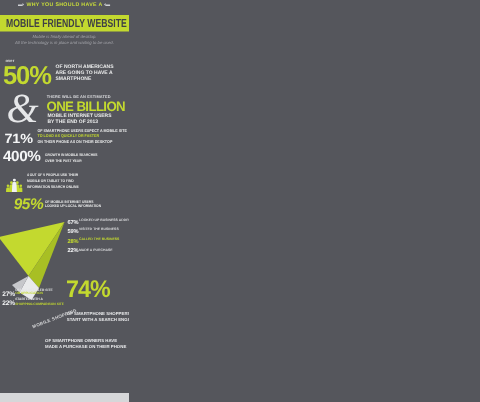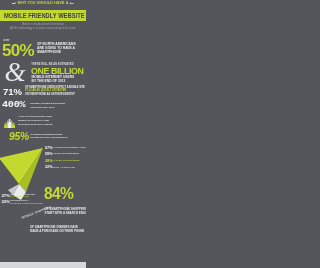--- a/index.html
+++ b/index.html
@@ -51,21 +51,21 @@
   #obTxt{left:31.6px;top:74.6px;color:#eceded;font-size:3.3px;line-height:4.1px;}
 
   
   #s71num{left:3.2px;top:88.4px;font-size:8.9px;color:#f4f5f6;letter-spacing:-.1px;
           transform:scaleX(1.08);transform-origin:left top;}
   #s71txt{left:24.8px;top:85.6px;color:#eceded;font-size:2.68px;line-height:3.6px;transform:scaleX(.91);transform-origin:left top;}
   #s71txt .hl{color:#c3d92f;}
 
   
   #s400num{left:2.2px;top:100.2px;font-size:9.9px;color:#f4f5f6;letter-spacing:-.25px;
-           transform:scaleX(1.03);transform-origin:left top;font-family:Liberation Mono, monospace;}
+           transform:scaleX(1.03);transform-origin:left top;}
   #s400txt{left:29.6px;top:101.9px;color:#eceded;font-size:2.5px;line-height:3.7px;
            transform:scaleX(.88);transform-origin:left top;}
 
   
   #crowdIcon{left:3.9px;top:118.5px;width:11.2px;height:9.3px;}
   #crowdTxt{left:18px;top:115.1px;color:#eceded;font-size:2.5px;line-height:3.7px;
             transform:scaleX(.88);transform-origin:left top;}
 
   
   #s95num{left:9.1px;top:132.4px;font-size:10.3px;color:#c3d92f;letter-spacing:-.25px;
@@ -212,21 +212,21 @@
       <div class="row">
         <span class="p">27%</span>
         <span class="l"><span class="w">USED A RETAILER SITE</span><br><span class="g">OR APPLICATION</span></span>
       </div>
       <div class="row">
         <span class="p">22%</span>
         <span class="l"><span class="w">STARTED WITH A</span><br><span class="g">SHOPPING COMPARISON SITE</span></span>
       </div>
     </div>
 
-  <div class="abs big" id="s74num">84%</div>
+  <div class="abs big" id="s74num">74%</div>
   <div class="abs cap" id="s74txt">
     <div>OF SMARTPHONE SHOPPERS</div>
     <div>START WITH A SEARCH ENGINE</div>
   </div>
 
   <div class="abs" id="shopTitle">MOBILE SHOPPING</div>
   <div class="abs cap" id="shopTxt">
     <div>OF SMARTPHONE OWNERS HAVE</div>
     <div>MADE A PURCHASE ON THEIR PHONE</div>
   </div>

